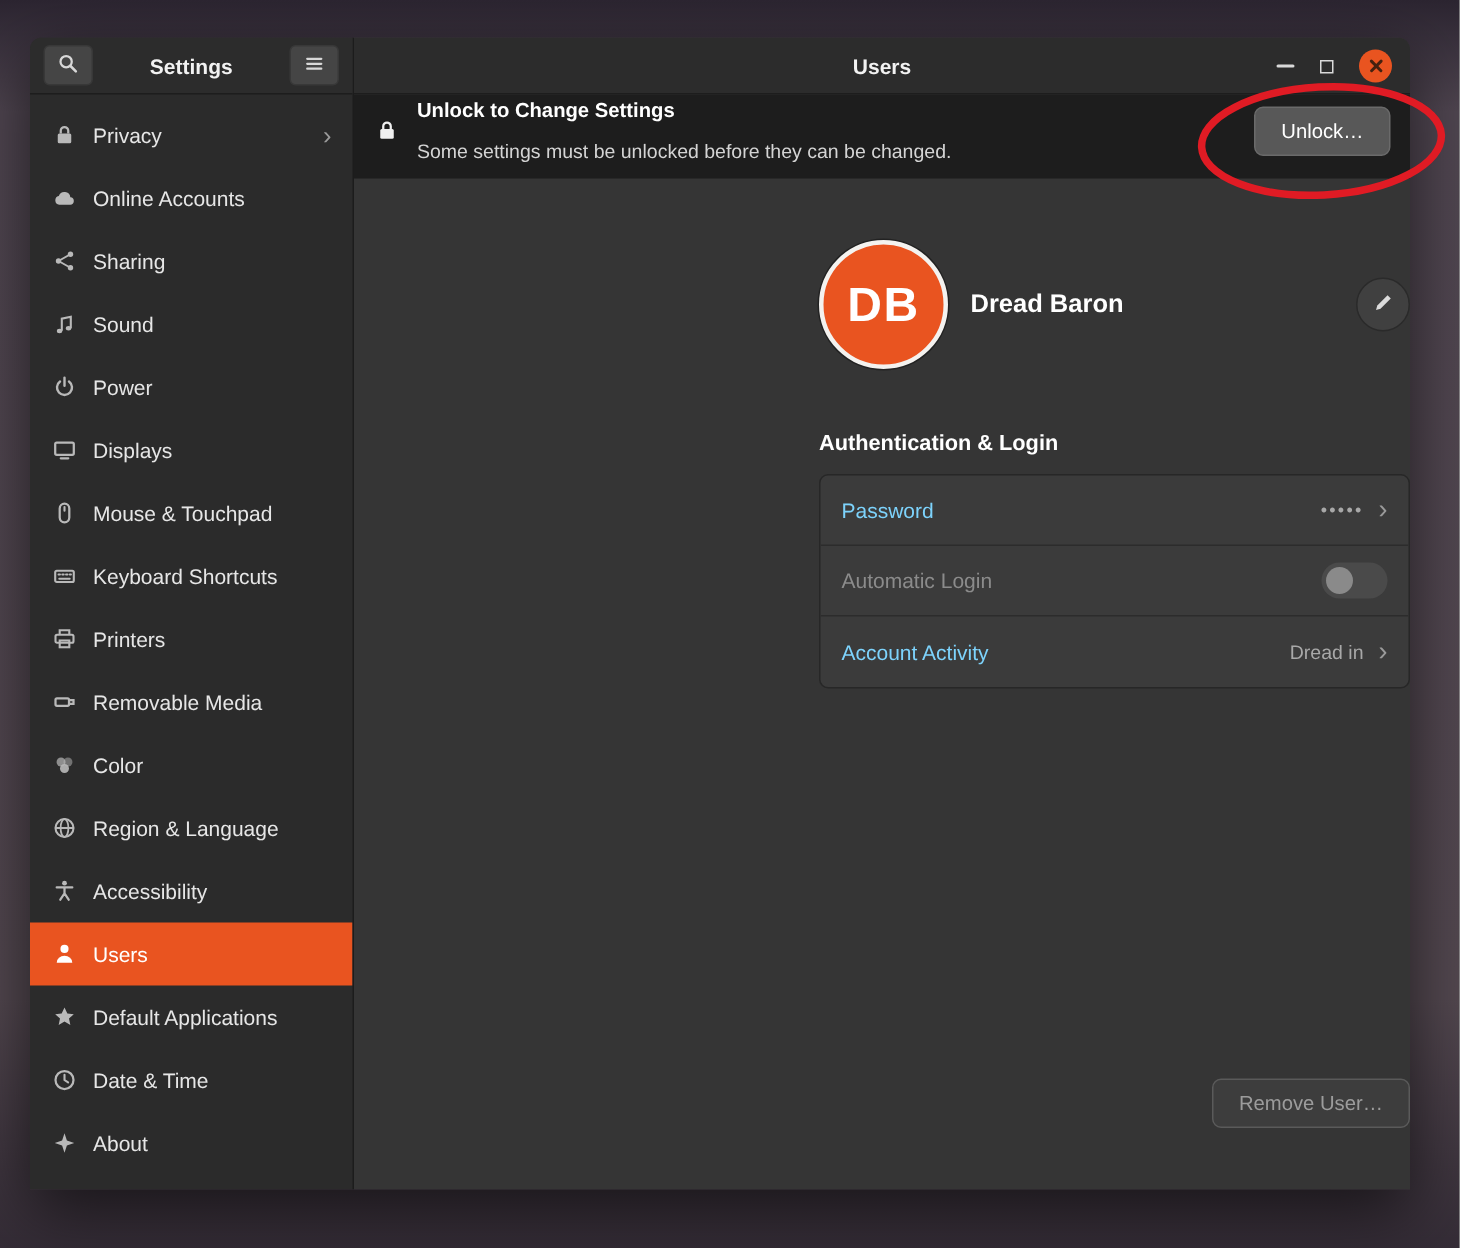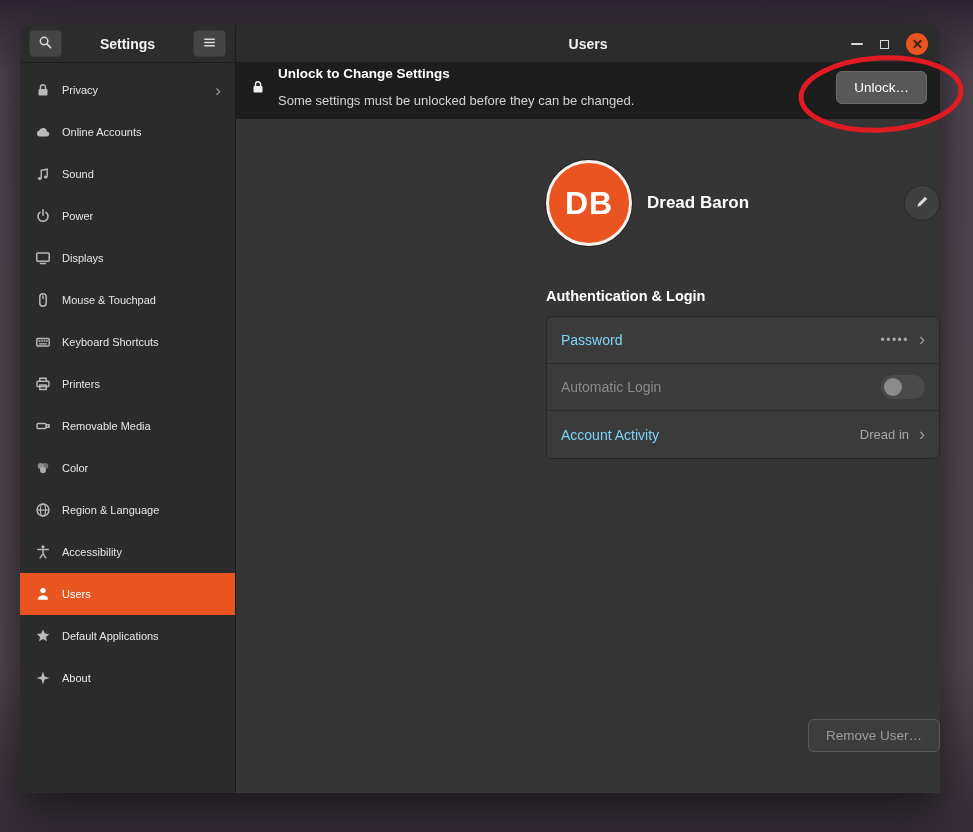--- a/index.html
+++ b/index.html
@@ -22,21 +22,21 @@
   .sidebar { width:216px; background:#2b2b2b; border-right:1px solid #1c1c1c; display:flex; flex-direction:column; }
   .sidebar-header { height:38px; flex:0 0 38px; display:flex; align-items:center; padding:0 9px; border-bottom:1px solid #1d1d1d; background:#2c2c2c; }
   .hb-btn { width:33px; height:27px; border-radius:4px; background:#454545; border:1px solid #383838; color:#d8d8d8; display:flex; align-items:center; justify-content:center; cursor:pointer; }
   .hb-btn svg { width:15px; height:15px; }
   .sidebar-title { flex:1; text-align:center; font-weight:bold; font-size:14px; color:#f2f2f2; }
 
   .sidebar-list { flex:1; padding-top:6px; overflow:hidden; }
   .sidebar-item { height:42px; display:flex; align-items:center; padding:0 14px 0 15px; gap:11px; color:#e6e6e6; cursor:pointer; }
   .sidebar-item .si-icon { width:16px; height:16px; color:#b9b9b9; display:flex; }
   .sidebar-item .si-icon svg { width:16px; height:16px; }
-  .sidebar-item .si-label { flex:1; font-size:11px; }
+  .sidebar-item .si-label { flex:1; font-size:14px; }
   .sidebar-item .si-chevron { display:none; color:#9b9b9b; font-size:17px; line-height:1; }
   .sidebar-item.selected { background:#E95420; color:#ffffff; }
   .sidebar-item.selected .si-icon { color:#ffffff; }
 
   
   .main { flex:1; display:flex; flex-direction:column; background:#353535; }
   .headerbar { position:relative; height:38px; flex:0 0 38px; background:#2c2c2c; border-bottom:1px solid #1d1d1d; display:flex; align-items:center; justify-content:center; }
   .headerbar-title { font-weight:bold; font-size:14px; color:#f2f2f2; }
   .window-controls { position:absolute; right:12px; top:0; height:38px; display:flex; align-items:center; gap:17px; }
   .wc-btn { background:none; border:none; cursor:pointer; display:flex; align-items:center; justify-content:center; padding:0; }
@@ -126,20 +126,32 @@
               <svg viewBox="0 0 16 16">
                 <path d="M4.5 12.5h7a2.5 2.5 0 0 0 .4-5A4 4 0 0 0 4.2 6.6A3 3 0 0 0 4.5 12.5z" fill="currentColor"></path>
               </svg>
             </span>
         <span class="si-label">Online Accounts</span>
 
       </div>
           <div class="sidebar-item">
         <span class="si-icon">
               <svg viewBox="0 0 16 16">
+                <path d="M4 8l8-4.5M4 8l8 4.5" stroke="currentColor" stroke-width="1.3" fill="none"></path>
+                <circle cx="12" cy="3.5" r="1.8" fill="currentColor"></circle>
+                <circle cx="4" cy="8" r="1.8" fill="currentColor"></circle>
+                <circle cx="12" cy="12.5" r="1.8" fill="currentColor"></circle>
+              </svg>
+            </span>
+        <span class="si-label">Sharing</span>
+
+      </div>
+          <div class="sidebar-item">
+        <span class="si-icon">
+              <svg viewBox="0 0 16 16">
                 <path d="M6.2 12.5V4.4l6-1.2v7.6" fill="none" stroke="currentColor" stroke-width="1.4"></path>
                 <ellipse cx="4.7" cy="12.6" rx="1.8" ry="1.5" fill="currentColor"></ellipse>
                 <ellipse cx="10.7" cy="10.9" rx="1.8" ry="1.5" fill="currentColor"></ellipse>
               </svg>
             </span>
         <span class="si-label">Sound</span>
 
       </div>
           <div class="sidebar-item">
         <span class="si-icon">
@@ -244,20 +256,30 @@
         <span class="si-label">Users</span>
 
       </div>
           <div class="sidebar-item">
         <span class="si-icon">
               <svg viewBox="0 0 16 16">
                 <path d="M8 1.6l1.9 4 4.3.5-3.2 2.9.9 4.3L8 11l-3.9 2.3.9-4.3L1.8 6.1l4.3-.5z" fill="currentColor"></path>
               </svg>
             </span>
         <span class="si-label">Default Applications</span>
+
+      </div>
+          <div class="sidebar-item">
+        <span class="si-icon">
+              <svg viewBox="0 0 16 16">
+                <circle cx="8" cy="8" r="6" fill="none" stroke="currentColor" stroke-width="1.5"></circle>
+                <path d="M8 4.5V8l2.4 1.6" fill="none" stroke="currentColor" stroke-width="1.4" stroke-linecap="round"></path>
+              </svg>
+            </span>
+        <span class="si-label">Date &amp; Time</span>
 
       </div>
           <div class="sidebar-item">
         <span class="si-icon">
               <svg viewBox="0 0 16 16">
                 <path d="M8 1.5L9.6 6.4 14.5 8 9.6 9.6 8 14.5 6.4 9.6 1.5 8 6.4 6.4z" fill="currentColor"></path>
               </svg>
             </span>
         <span class="si-label">About</span>
 

